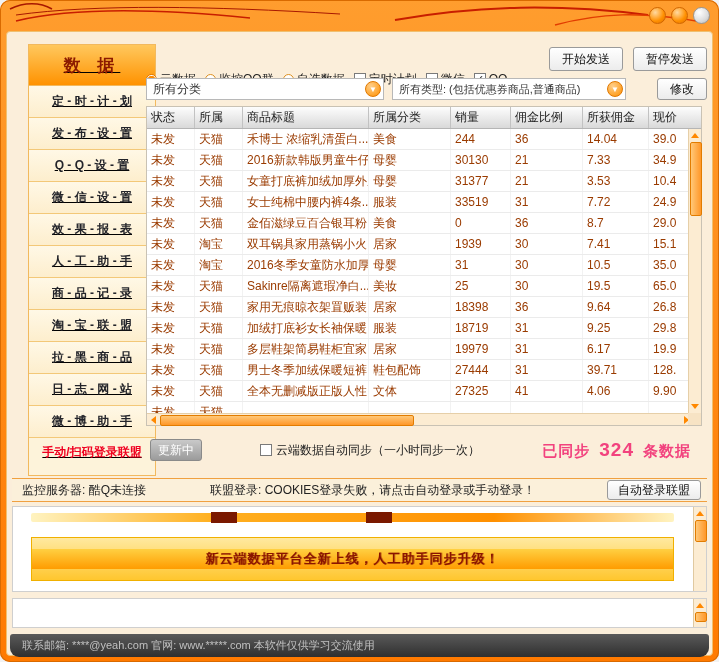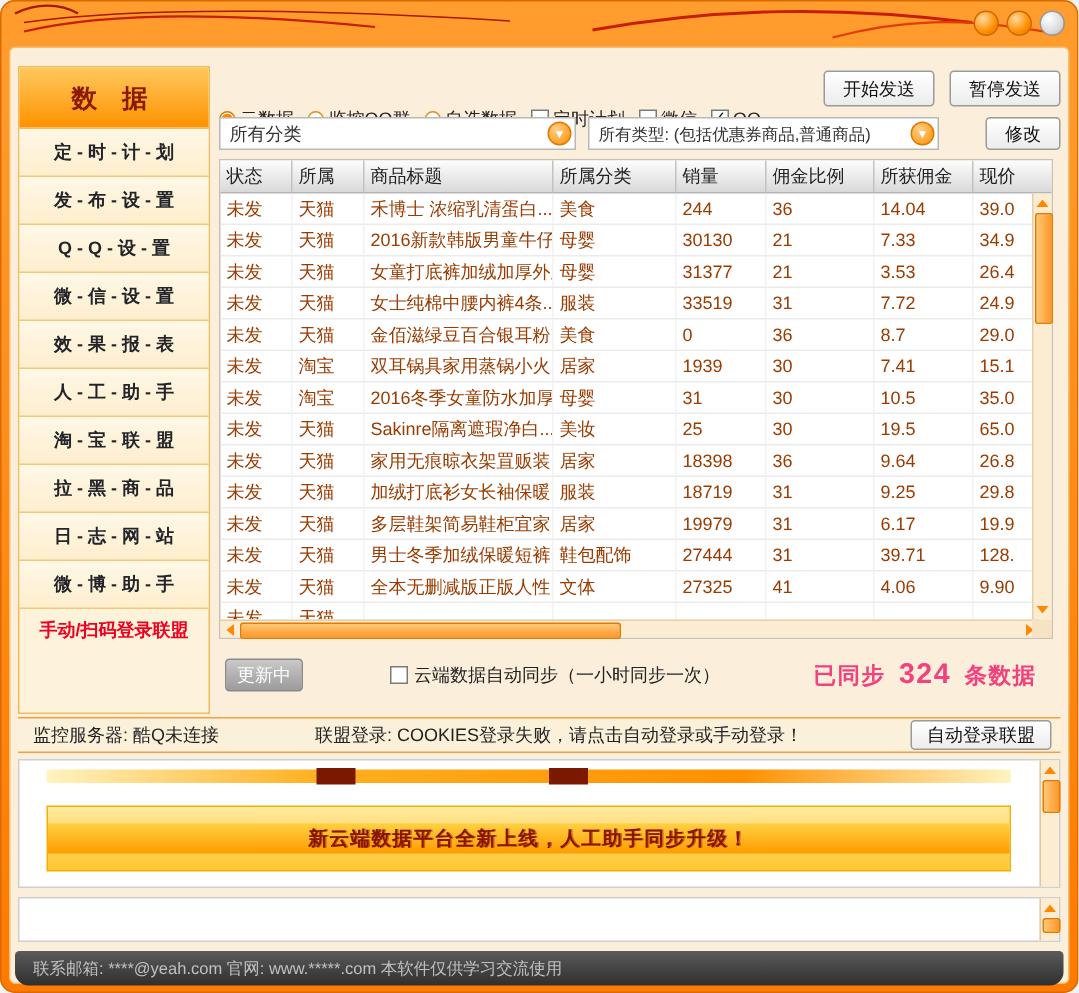--- a/index.html
+++ b/index.html
@@ -6,21 +6,21 @@
   .window{position:relative;width:719px;height:662px;background:linear-gradient(180deg,#ff9d2e,#ff7a00);border-radius:10px;overflow:hidden;box-shadow:inset 0 0 0 1px #d96a00;}
   
   .titlebar{position:absolute;left:0;top:0;width:719px;height:31px;}
   .tb-decor{position:absolute;left:0;top:0;}
   .win-btns{position:absolute;right:9px;top:7px;display:flex;gap:5px;z-index:5;}
   .win-btn{width:15px;height:15px;border-radius:50%;cursor:pointer;}
   .btn-minimize,.btn-maximize{background:radial-gradient(circle at 35% 30%,#ffd9a0,#ff9000 60%,#e06f00);border:1px solid #cf6600;}
   .btn-close-w{background:radial-gradient(circle at 35% 30%,#ffffff,#dcdcdc 60%,#b5b5b5);border:1px solid #979797;}
   .inner-bg{position:absolute;left:6px;top:31px;width:707px;height:625px;background:#fbeeda;border-radius:4px;border:1px solid #f0c070;box-sizing:border-box;}
   
-  .sidebar{position:absolute;left:12px;top:44px;width:128px;height:432px;background:#fdf3da;border:1px solid #f2b95e;box-sizing:border-box;}
+  .sidebar{position:absolute;left:28px;top:44px;width:128px;height:432px;background:#fdf3da;border:1px solid #f2b95e;box-sizing:border-box;text-decoration:underline;}
   .side-header{height:40px;background:linear-gradient(180deg,#ffc85e,#ff9200);display:flex;align-items:center;justify-content:center;font-size:17px;font-weight:bold;color:#8c1a00;letter-spacing:6px;border-bottom:1px solid #f2b95e;}
   .side-item{height:32px;box-sizing:border-box;display:flex;align-items:center;justify-content:center;font-size:12px;font-weight:bold;color:#23242a;border-bottom:1px solid #f3c878;cursor:pointer;background:linear-gradient(180deg,#fff8e6,#fdeecd);white-space:nowrap;}
   .side-login{height:28px;display:flex;align-items:center;justify-content:center;color:#f00020;font-weight:bold;font-size:12px;cursor:pointer;}
   
   .row1{position:absolute;left:146px;top:46px;width:561px;height:26px;display:flex;align-items:center;font-size:12px;color:#222;}
   .optgroup{display:flex;align-items:center;margin-top:40px;}
   .opt{display:flex;align-items:center;gap:3px;margin-right:9px;cursor:pointer;white-space:nowrap;}
   .rdo{width:11px;height:11px;border:1px solid #dd9020;border-radius:50%;background:#fff;box-sizing:border-box;flex:none;}
   .rdo.on{background:radial-gradient(circle at 50% 50%,#ff8a00 55%,#fff 62%);border-color:#e07800;}
   .cb{width:12px;height:12px;border:1px solid #7a7a7a;background:#fff;font-size:11px;line-height:11px;color:#111;display:flex;align-items:center;justify-content:center;font-weight:bold;box-sizing:border-box;flex:none;}
@@ -116,20 +116,23 @@
         <div class="side-item">
           <span>微 - 信 - 设 - 置</span>
         </div>
         <div class="side-item">
           <span>效 - 果 - 报 - 表</span>
         </div>
         <div class="side-item">
           <span>人 - 工 - 助 - 手</span>
         </div>
         <div class="side-item">
+          <span>商 - 品 - 记 - 录</span>
+        </div>
+        <div class="side-item">
           <span>淘 - 宝 - 联 - 盟</span>
         </div>
         <div class="side-item">
           <span>拉 - 黑 - 商 - 品</span>
         </div>
         <div class="side-item">
           <span>日 - 志 - 网 - 站</span>
         </div>
         <div class="side-item">
           <span>微 - 博 - 助 - 手</span>
@@ -216,21 +219,21 @@
           <div class="td c7">34.9</div>
         </div>
         <div class="tr">
           <div class="td c0">未发</div>
           <div class="td c1">天猫</div>
           <div class="td c2">女童打底裤加绒加厚外穿</div>
           <div class="td c3">母婴</div>
           <div class="td c4">31377</div>
           <div class="td c5">21</div>
           <div class="td c6">3.53</div>
-          <div class="td c7">26.4</div>
+          <div class="td c7">10.4</div>
         </div>
         <div class="tr">
           <div class="td c0">未发</div>
           <div class="td c1">天猫</div>
           <div class="td c2">女士纯棉中腰内裤4条...</div>
           <div class="td c3">服装</div>
           <div class="td c4">33519</div>
           <div class="td c5">31</div>
           <div class="td c6">7.72</div>
           <div class="td c7">24.9</div>

